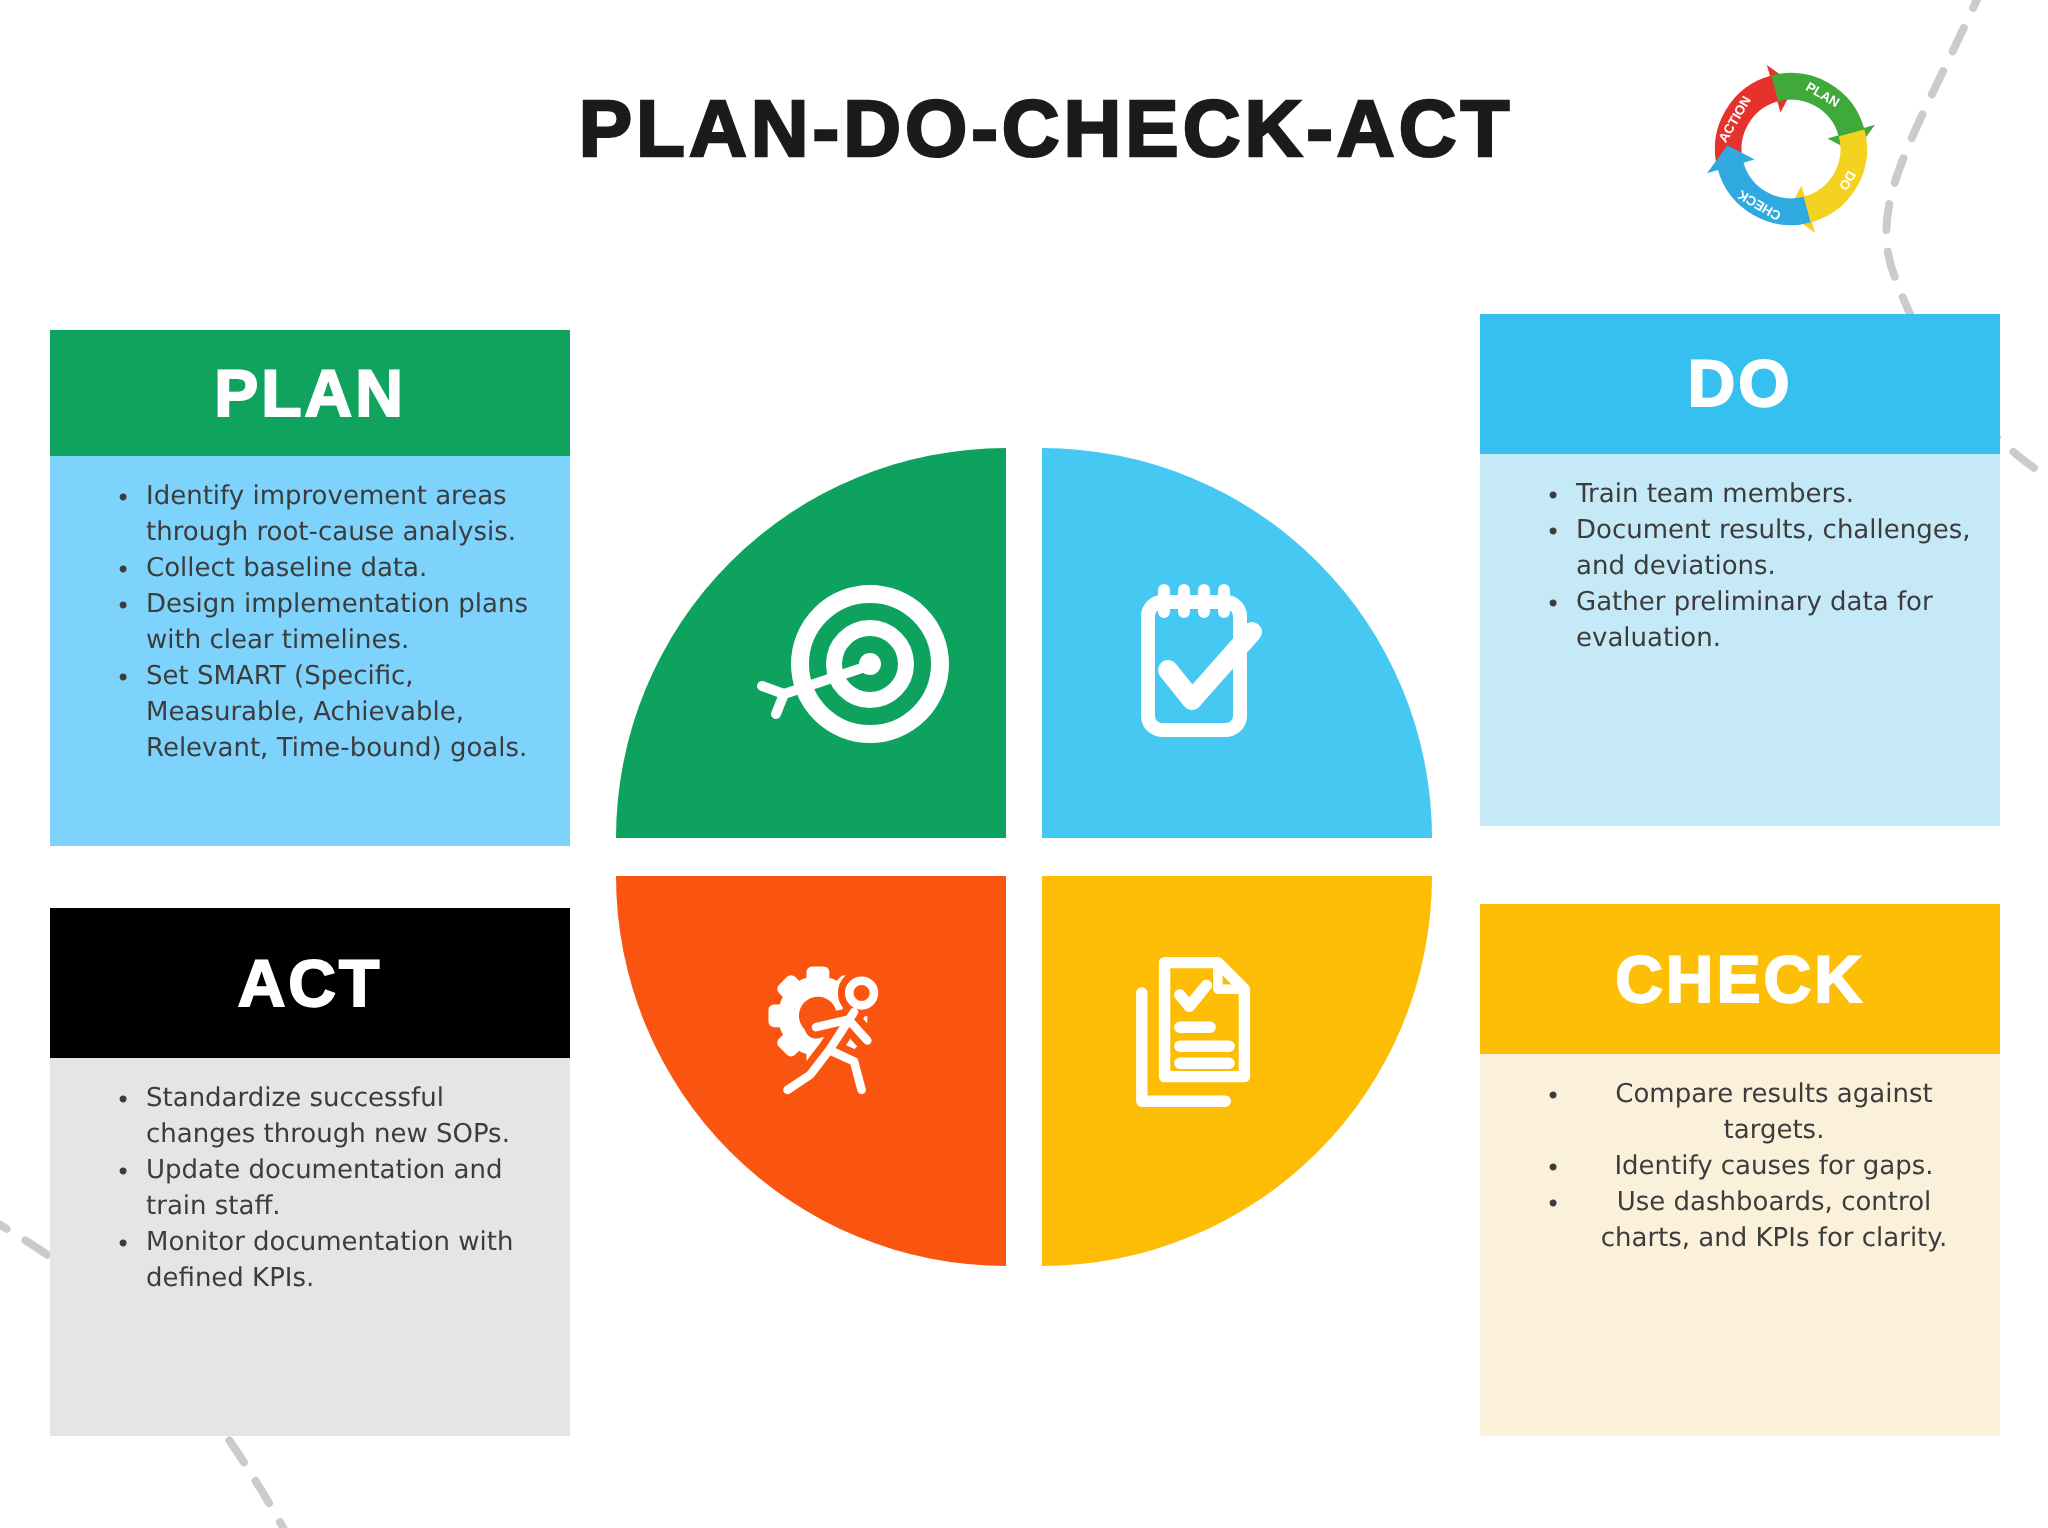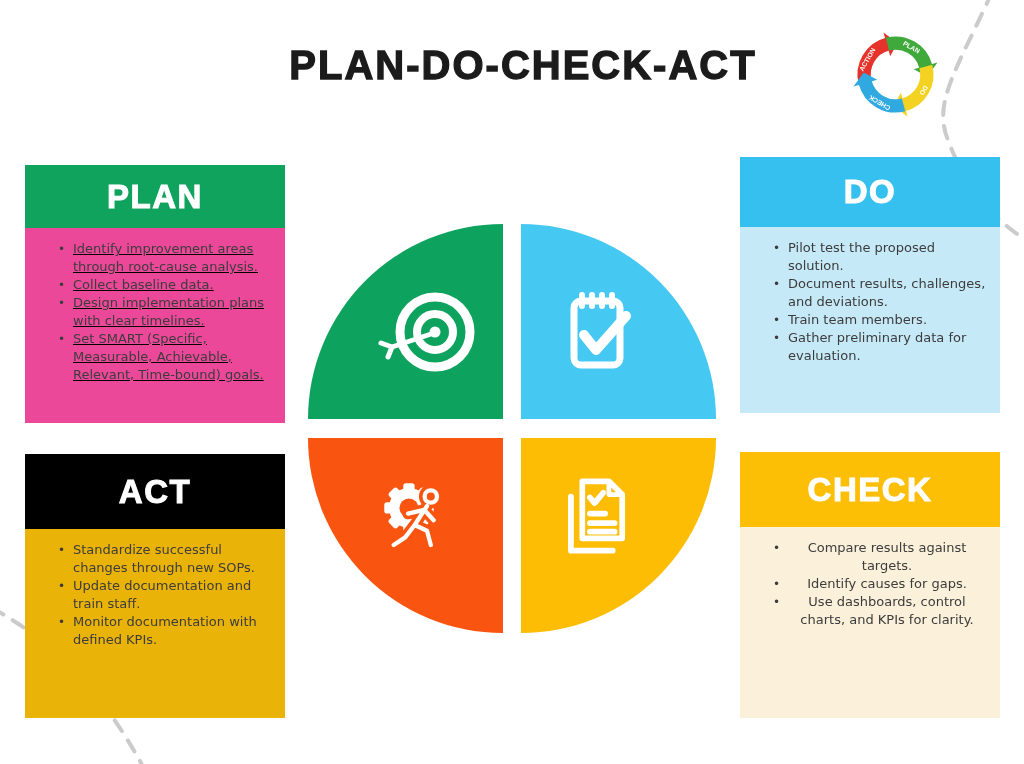--- a/index.html
+++ b/index.html
@@ -86,45 +86,44 @@
     <g fill="#ffffff" font-size="7" font-weight="bold" text-anchor="middle" font-family="Liberation Sans,sans-serif">
       <text transform="translate(22.4,35.5) rotate(-60)">ACTION</text>
       <text transform="translate(65.5,23.4) rotate(30)">PLAN</text>
       <text transform="translate(77.6,65.5) rotate(120)">DO</text>
       <text transform="translate(34.5,77.6) rotate(210)">CHECK</text>
     </g>
   </svg>
 
   <div class="info-box" id="plan-box">
     <div class="box-header" style="background-color: rgb(16, 163, 94);">PLAN</div>
-    <div class="box-body" style="background-color: #ec4899; text-decoration: underline;">
+    <div class="box-body" style="background-color: #7dd3fc;">
       <ul>
           <li>Identify improvement areas through root-cause analysis.</li>
           <li>Collect baseline data.</li>
           <li>Design implementation plans with clear timelines.</li>
           <li>Set SMART (Specific, Measurable, Achievable, Relevant, Time-bound) goals.</li>
         </ul>
     </div>
   </div>
 
   <div class="info-box" id="do-box">
     <div class="box-header" style="background-color: rgb(53, 192, 239);">DO</div>
     <div class="box-body" style="background-color: rgb(198, 233, 248);">
       <ul>
-          <li>Pilot test the proposed solution.</li>
+          <li>Train team members.</li>
           <li>Document results, challenges, and deviations.</li>
-          <li>Train team members.</li>
           <li>Gather preliminary data for evaluation.</li>
         </ul>
     </div>
   </div>
 
   <div class="info-box" id="act-box">
     <div class="box-header" style="background-color: #000000;">ACT</div>
-    <div class="box-body" style="background-color: #eab308;">
+    <div class="box-body" style="background-color: #e5e5e5;">
       <ul>
           <li>Standardize successful changes through new SOPs.</li>
           <li>Update documentation and train staff.</li>
           <li>Monitor documentation with defined KPIs.</li>
         </ul>
     </div>
   </div>
 
   <div class="info-box" id="check-box">
     <div class="box-header" style="background-color: rgb(253, 190, 6);">CHECK</div>

